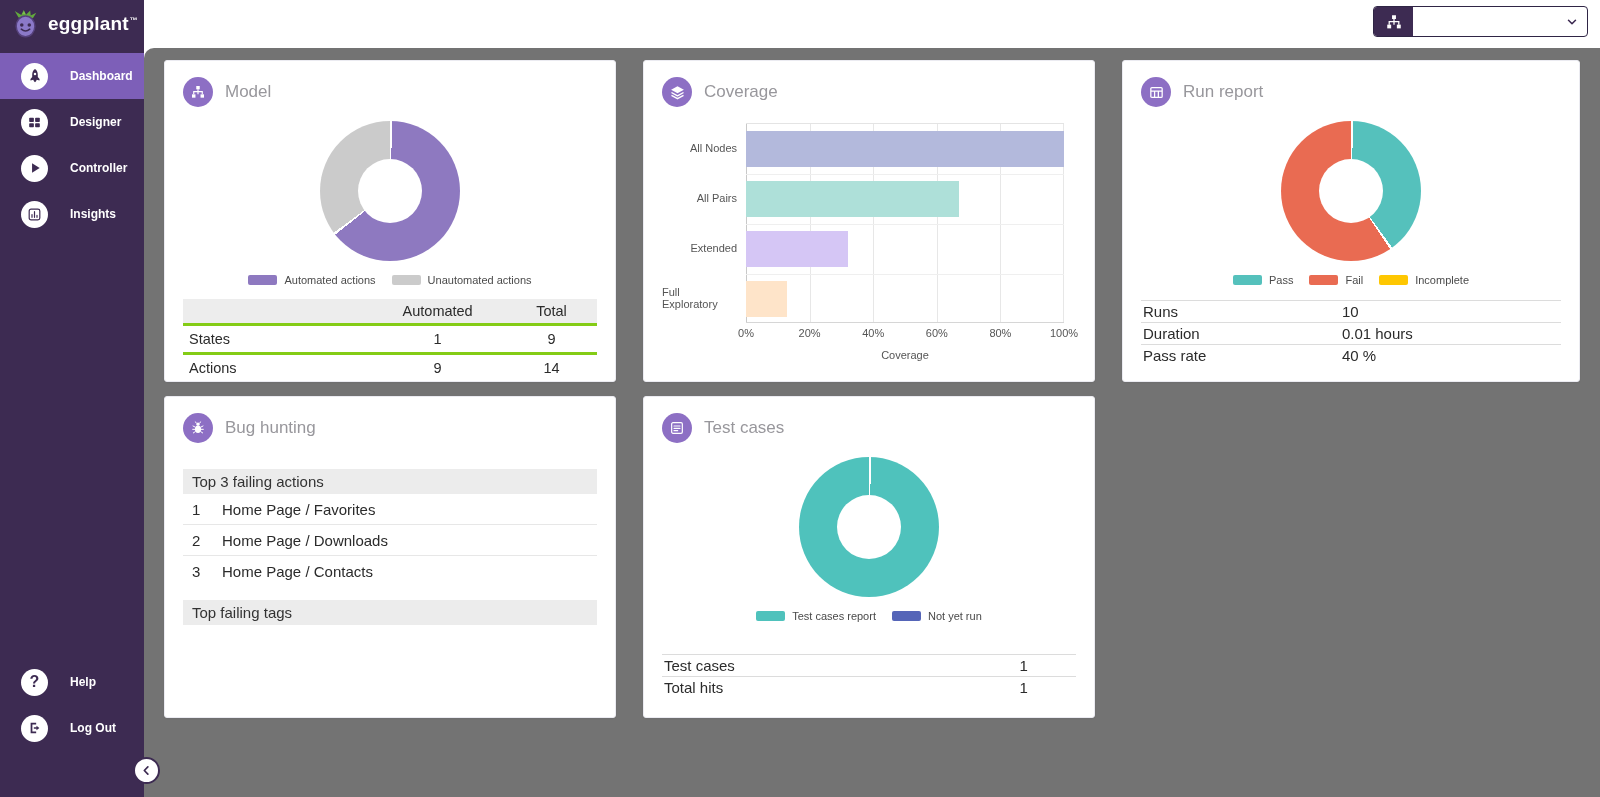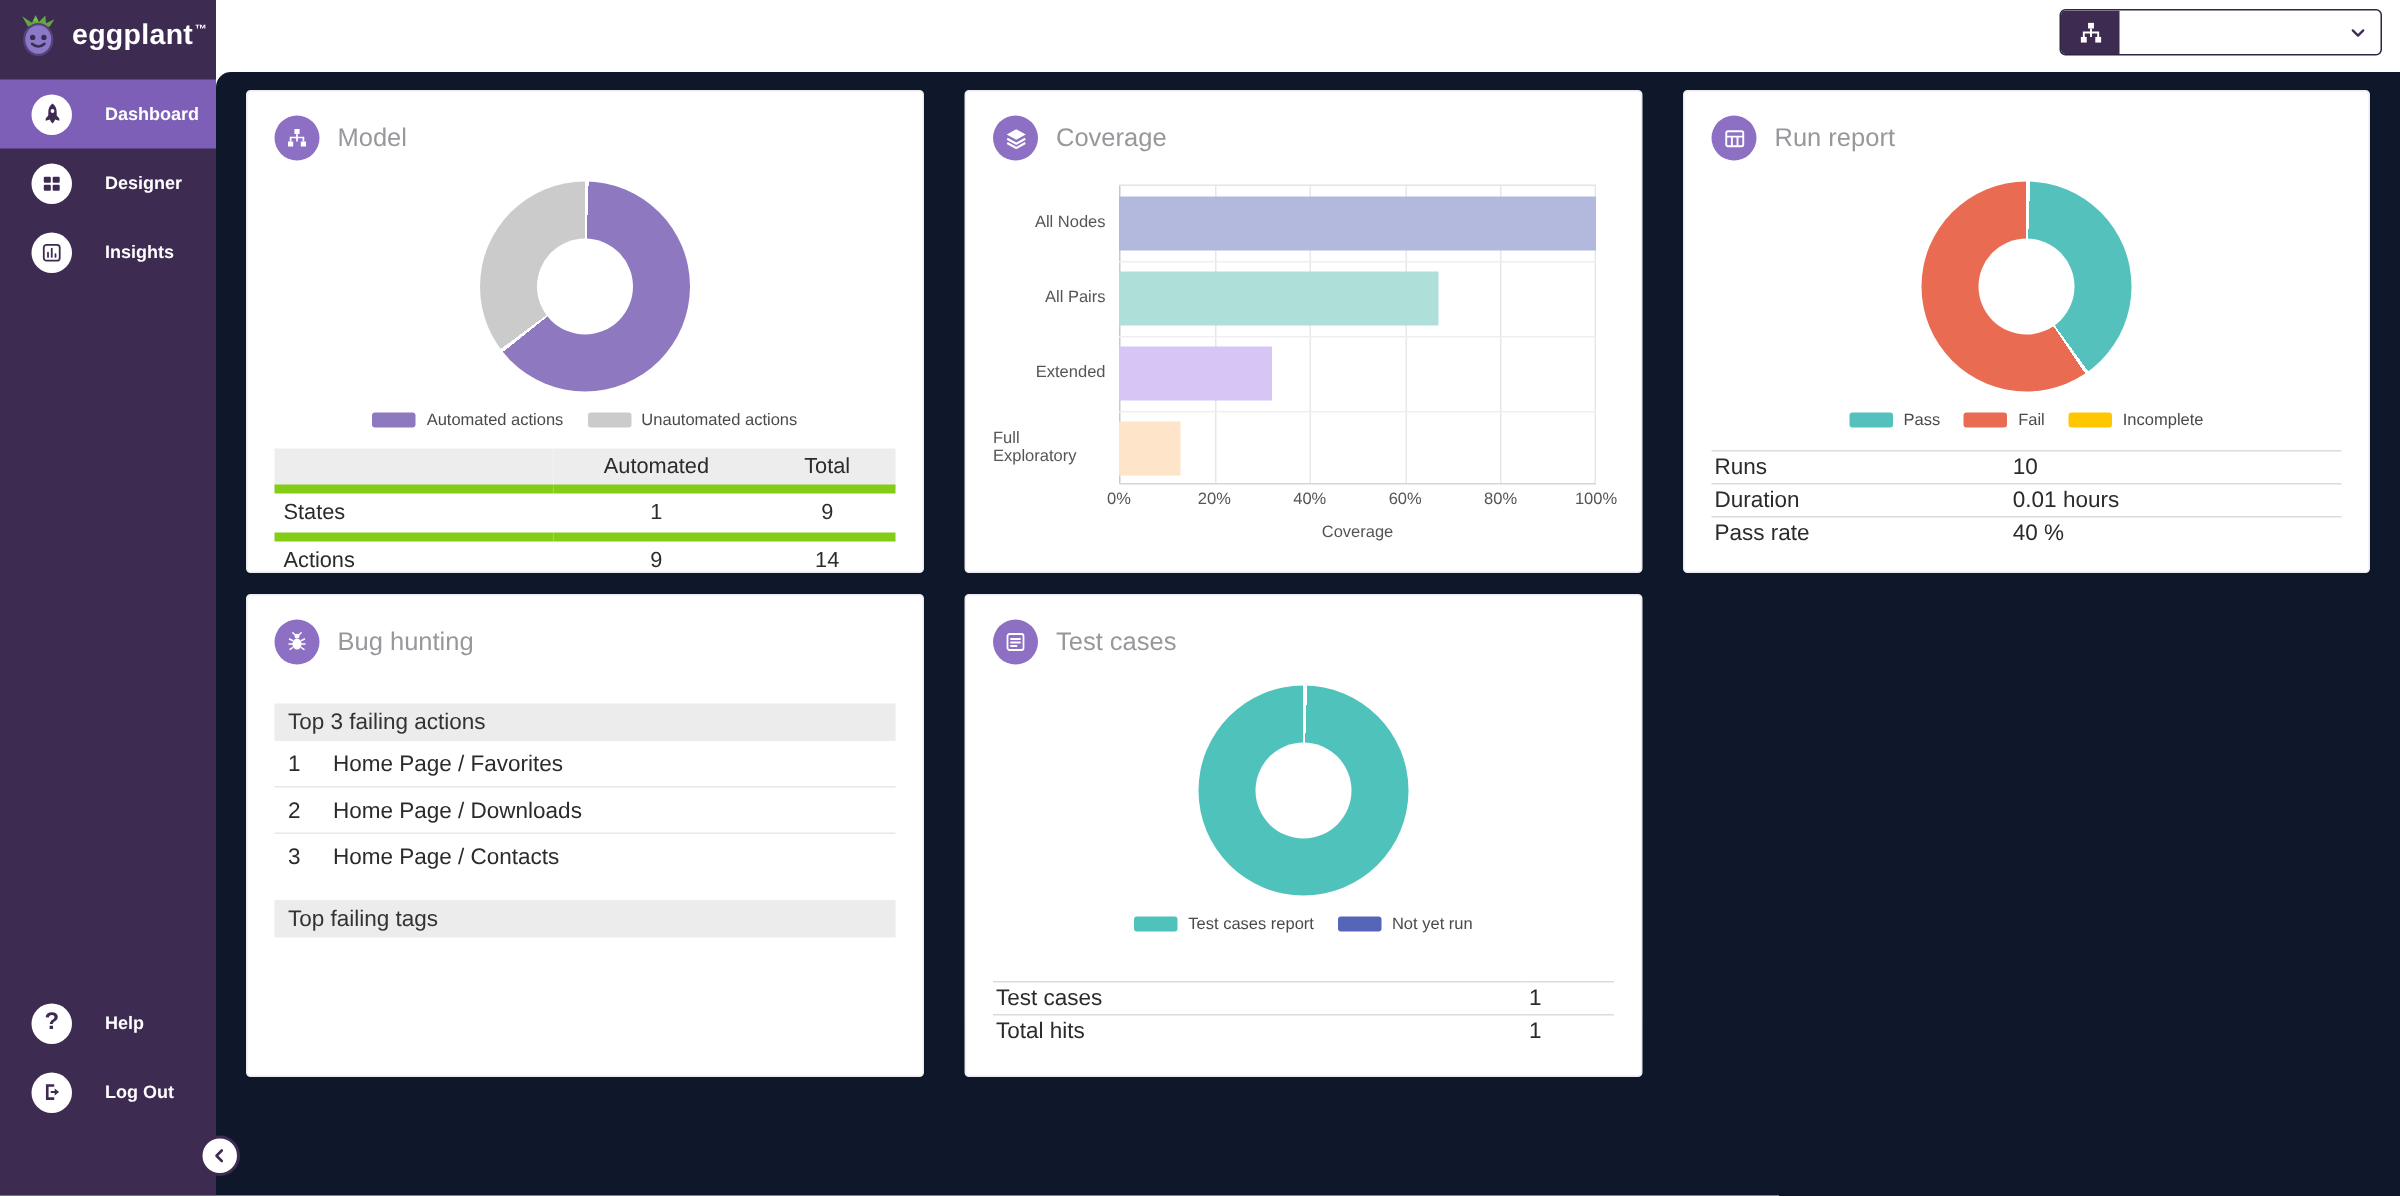--- a/index.html
+++ b/index.html
@@ -44,21 +44,21 @@
     position:absolute; top:6px; right:12px; width:215px; height:31px;
     display:flex; border:1px solid #2f2545; border-radius:4px; overflow:hidden;
     background:#fff; cursor:pointer;
   }
   .suite-icon { width:39px; background:#3d2b52; color:#fff; display:flex; align-items:center; justify-content:center; }
   .suite-value { flex:1; display:flex; align-items:center; padding-left:8px; font-size:13px; color:#333; }
   .suite-chevron { width:30px; display:flex; align-items:center; justify-content:center; color:#3d2b52; }
 
   .content {
     position:absolute; left:0; top:48px; width:1456px; height:749px;
-    background:#0f172a; border-top-left-radius:10px;
+    background:#737373; border-top-left-radius:10px;
     padding:12px 20px 0 20px;
   }
   .row { display:flex; gap:27px; }
   .row + .row { margin-top:14px; }
   .card {
     background:#fff; width:452px; height:322px; border-radius:3px;
     border:1px solid #ebebf1; box-shadow:0 1px 2px rgba(40,40,60,.05);
     padding:16px 18px; position:relative;
   }
   .card.grow { flex:1; }
@@ -79,21 +79,21 @@
   .swatch { width:29px; height:10px; border-radius:2px; margin-right:7px; }
 
   
   table { width:100%; border-collapse:collapse; }
   .model-table { margin-top:13px; font-size:14.5px; color:#2b2b2b; }
   .model-table thead tr { background:#ededed; }
   .model-table th { font-weight:400; padding:4px 6px; text-align:left; }
   .model-table td { padding:5px 6px; }
   .model-table th:nth-child(2), .model-table td:nth-child(2) { text-align:center; width:33%; }
   .model-table th:nth-child(3), .model-table td:nth-child(3) { text-align:center; width:22%; }
-  .model-table tbody tr { border-top:6px solid #84cc16; }
+  .model-table tbody tr { border-top:3px solid #84cc16; }
 
   .stats { margin-top:14px; font-size:15px; color:#2b2b2b; }
   .stats tr { border-top:1px solid #dcdcdc; }
   .stats td { padding:2px 2px; }
   .stats td.value { text-align:left; }
   .stats.spaced { margin-top:32px; }
 
   
   .cov-chart { display:flex; margin-top:16px; }
   .cov-labels { width:84px; }
@@ -159,20 +159,28 @@
       <div class="nav-item">
         <span class="nav-icon">
           <svg width="15" height="15" viewBox="0 0 24 24" fill="currentColor">
             <rect x="3.5" y="4.5" width="7.5" height="6.5" rx="1.2"></rect>
             <rect x="13" y="4.5" width="7.5" height="6.5" rx="1.2"></rect>
             <rect x="3.5" y="13" width="7.5" height="6.5" rx="1.2"></rect>
             <rect x="13" y="13" width="7.5" height="6.5" rx="1.2"></rect>
           </svg>
         </span>
         <span>Designer</span>
+      </div>
+      <div class="nav-item">
+        <span class="nav-icon">
+          <svg width="14" height="14" viewBox="0 0 24 24" fill="currentColor">
+            <path d="M7 4l13 8L7 20z"></path>
+          </svg>
+        </span>
+        <span>Controller</span>
       </div>
       <div class="nav-item">
         <span class="nav-icon">
           <svg width="15" height="15" viewBox="0 0 24 24" fill="none" stroke="currentColor" stroke-width="1.9">
             <rect x="3.5" y="3.5" width="17" height="17" rx="3"></rect>
             <path d="M8 16.5v-4.5M12 16.5V7.5M16 16.5v-3" stroke-linecap="round"></path>
           </svg>
         </span>
         <span>Insights</span>
       </div>

